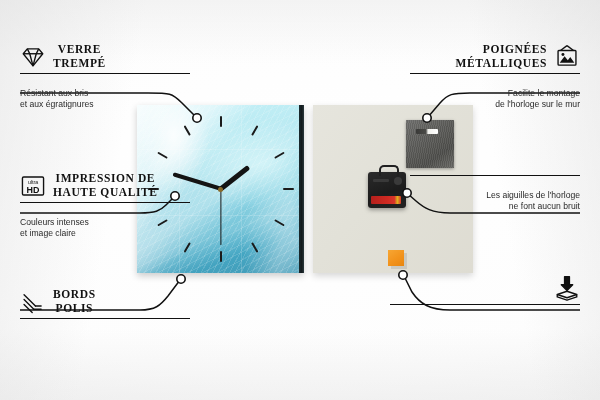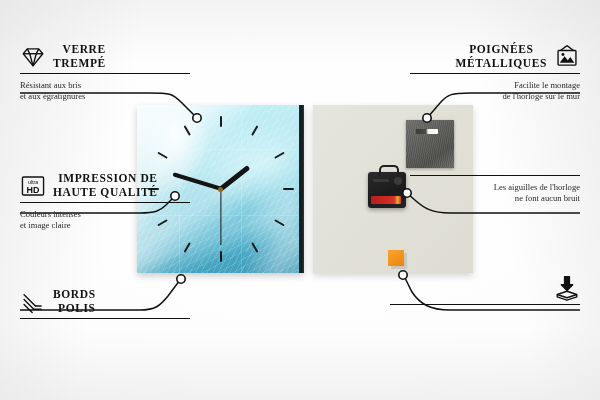--- a/index.html
+++ b/index.html
@@ -199,33 +199,33 @@
   .c-title {
     font-family: "Liberation Serif", serif;
     font-weight: bold;
     font-size: 11.5px;
     letter-spacing: 0.6px;
     color: #111;
     line-height: 13.5px;
     text-transform: uppercase;
     white-space: pre-line;
   }
-  .callout.left .c-title { text-align: right; }
-  .callout.right .c-title { text-align: center; }
+  .callout.left .c-title { text-align: center; }
+  .callout.right .c-title { text-align: right; }
   .c-rule {
     height: 1.3px;
     background: #111;
     margin-top: 3px;
   }
   .c-desc {
-    font-family: Liberation Serif, serif;
+    font-family: Liberation Sans, sans-serif;
     font-size: 8.6px;
     color: #2a2a2a;
     line-height: 10.5px;
-    margin-top: 6px;
+    margin-top: 14px;
     white-space: pre-line;
   }
   .callout.right .c-desc { text-align: right; }
   .c-icon { width: 26px; height: 26px; flex: 0 0 26px; }
   .c-icon svg { display: block; width: 26px; height: 26px; }
 
   
   #connectors {
     position: absolute; inset: 0;
     width: 600px; height: 400px;

